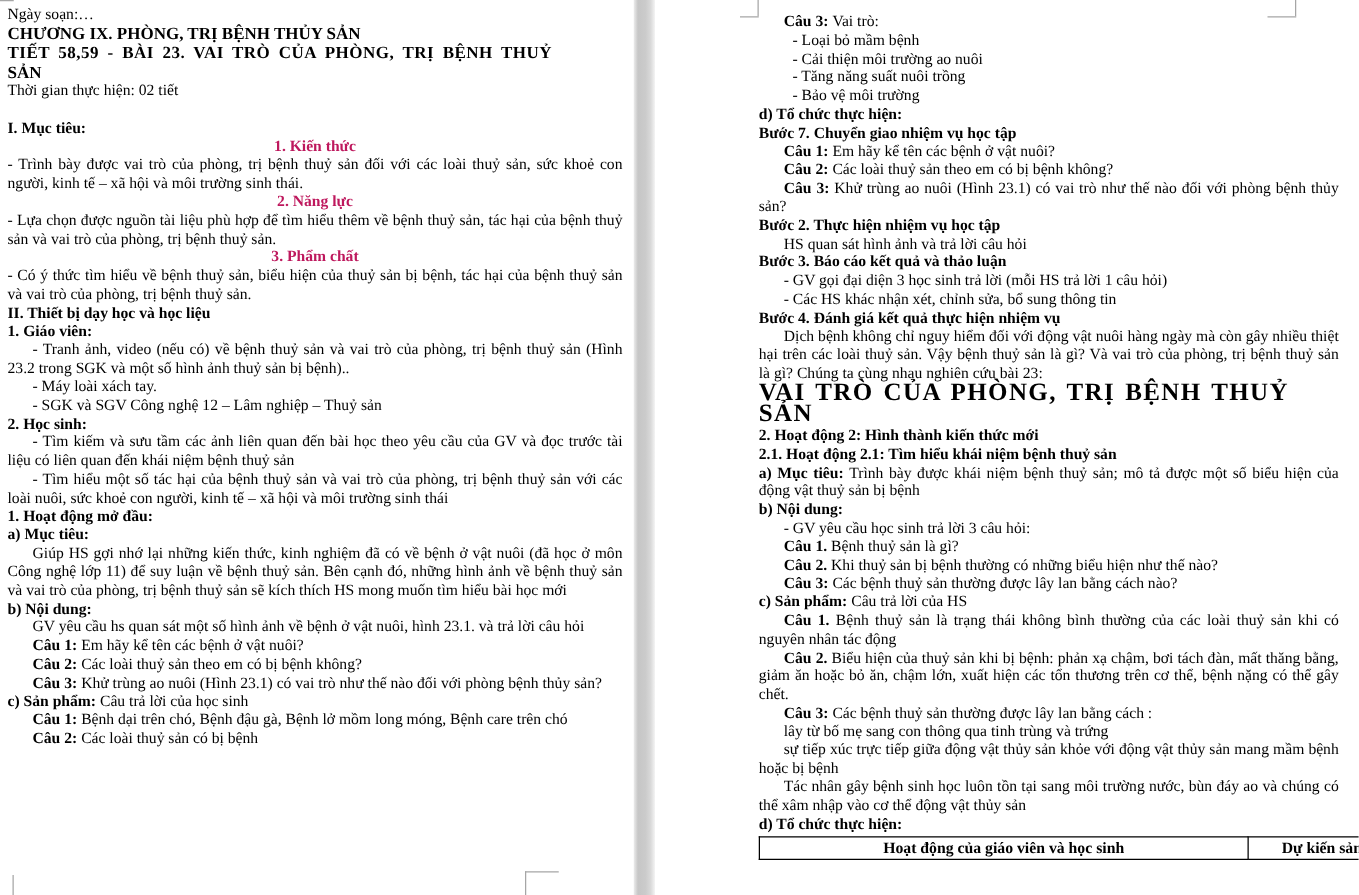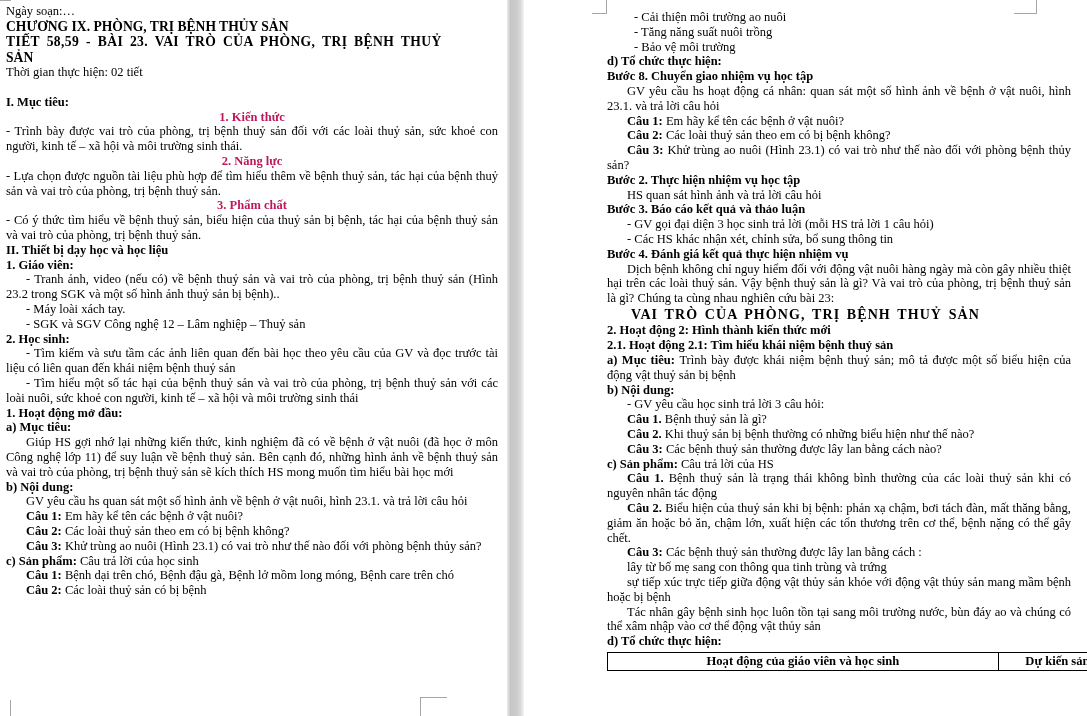--- a/index.html
+++ b/index.html
@@ -17,21 +17,21 @@
   .p{font-size:12.5px;line-height:14.8px;margin:0;}
   .aj{text-align:justify;}
   .ac{text-align:left;}
   .al{text-align:left;}
   .ind2{text-indent:20px;}
   .ind3{text-indent:27px;}
   .b{font-weight:bold;}
   .blue{color:#be185d;font-weight:bold;text-align:center;}
   .title{font-size:13.6px;line-height:15.4px;}
   .spread{word-spacing:3px;letter-spacing:0.4px;}
-  .big{font-size:14px;line-height:17.5px;letter-spacing:1.1px;word-spacing:2px;margin-left:24px;}
+  .big{font-size:20px;line-height:17.5px;letter-spacing:1.1px;word-spacing:2px;}
   .spacer{height:15px;}
   .orgtable{border-collapse:collapse;width:544px;margin-top:3px;table-layout:fixed;}
   .orgtable td{border:1px solid #000;font-weight:bold;text-align:center;
                font-size:12.6px;line-height:15px;padding:1px 2px;overflow:hidden;white-space:nowrap;}
   .mark{position:absolute;background:#a6a6a6;}
 </style>
 </head>
 <body>
 
 <div class="screen">
@@ -71,26 +71,27 @@
         <div class="p aj ind2"><span class="b">Câu 1: </span><span>Bệnh dại trên chó, Bệnh đậu gà, Bệnh lở mồm long móng, Bệnh care trên chó</span></div>
         <div class="p al ind2"><span class="b">Câu 2: </span><span>Các loài thuỷ sản có bị bệnh</span></div>
       </div>
   </div>
 
   <div class="page-gap"></div>
 
   <div class="page" id="page-right">
     <div class="textflow" id="flow-right">
 
+    <div class="p al ind2"><span class="b">Câu 3: </span><span>Vai trò:</span></div>
+        <div class="p al ind3"><span>- Loại bỏ mầm bệnh</span></div>
         <div class="p al ind3"><span>- Cải thiện môi trường ao nuôi</span></div>
         <div class="p al ind3"><span>- Tăng năng suất nuôi trồng</span></div>
         <div class="p al ind3"><span>- Bảo vệ môi trường</span></div>
         <div class="p al"><span class="b">d) Tổ chức thực hiện:</span></div>
-        <div class="p al"><span class="b">Bước 8.  Chuyển giao nhiệm vụ học tập</span></div>
-        <div class="p aj ind2"><span>GV yêu cầu hs hoạt động cá nhân: quan sát một số hình ảnh về bệnh ở vật nuôi, hình 23.1. và trả lời câu hỏi</span></div>
+        <div class="p al"><span class="b">Bước 7.  Chuyển giao nhiệm vụ học tập</span></div>
         <div class="p al ind2"><span class="b">Câu 1: </span><span>Em hãy kể tên các bệnh ở vật nuôi?</span></div>
         <div class="p al ind2"><span class="b">Câu 2: </span><span>Các loài thuỷ sản theo em có bị bệnh không?</span></div>
         <div class="p aj ind2"><span class="b">Câu 3: </span><span>Khử trùng ao nuôi (Hình 23.1) có vai trò như thế nào đối với phòng bệnh thủy sản?</span></div>
         <div class="p al"><span class="b">Bước 2. Thực hiện nhiệm vụ học tập</span></div>
         <div class="p al ind2"><span>HS quan sát hình ảnh và trả lời câu hỏi</span></div>
         <div class="p al"><span class="b">Bước 3.  Báo cáo kết quả và thảo luận</span></div>
         <div class="p al ind2"><span>- GV gọi đại diện 3 học sinh trả lời (mỗi HS trả lời 1 câu hỏi)</span></div>
         <div class="p al ind2"><span>- Các HS khác nhận xét, chỉnh sửa, bổ sung thông tin</span></div>
         <div class="p al"><span class="b">Bước 4. Đánh giá kết quả thực hiện nhiệm vụ</span></div>
         <div class="p aj ind2"><span>Dịch bệnh không chỉ nguy hiểm đối với động vật nuôi hàng ngày mà còn gây nhiều thiệt hại trên các loài thuỷ sản. Vậy bệnh thuỷ sản là gì? Và vai trò của phòng, trị bệnh thuỷ sản là gì? Chúng ta cùng nhau nghiên cứu bài 23:</span></div>

